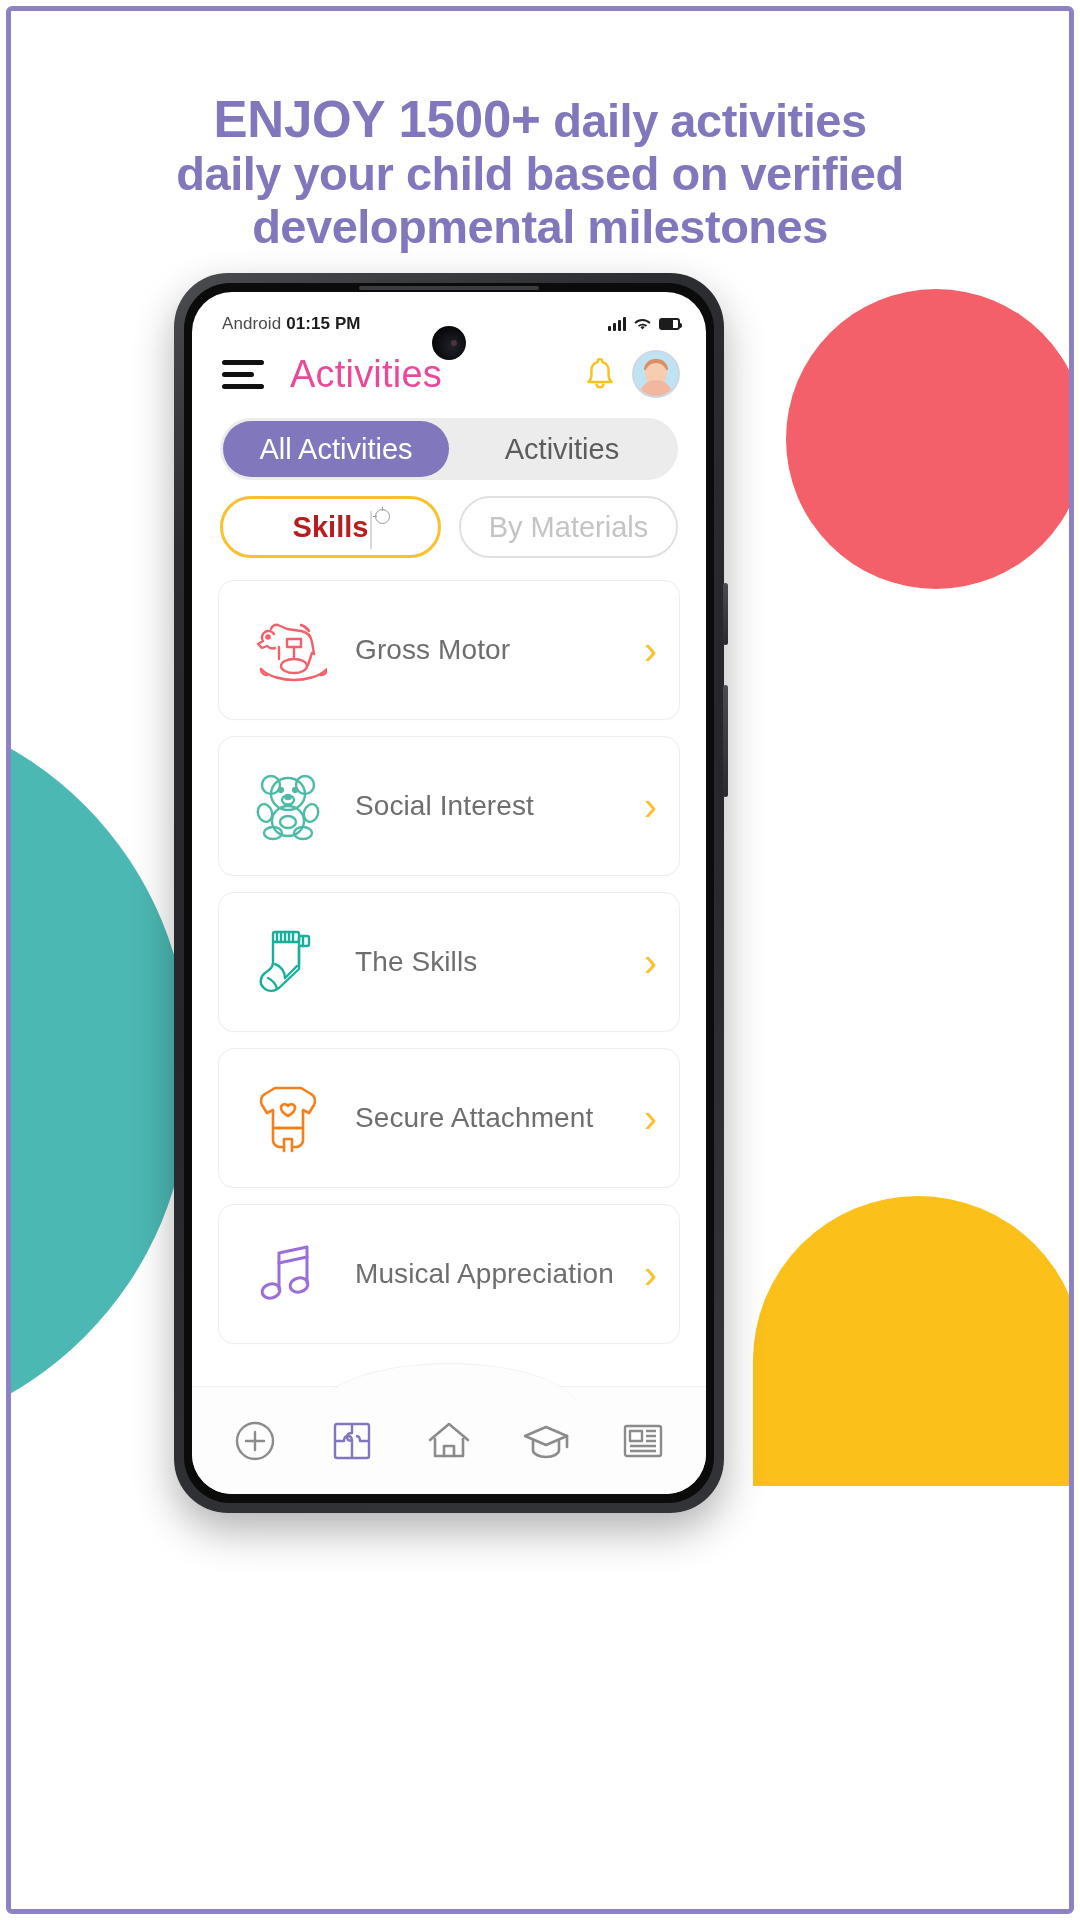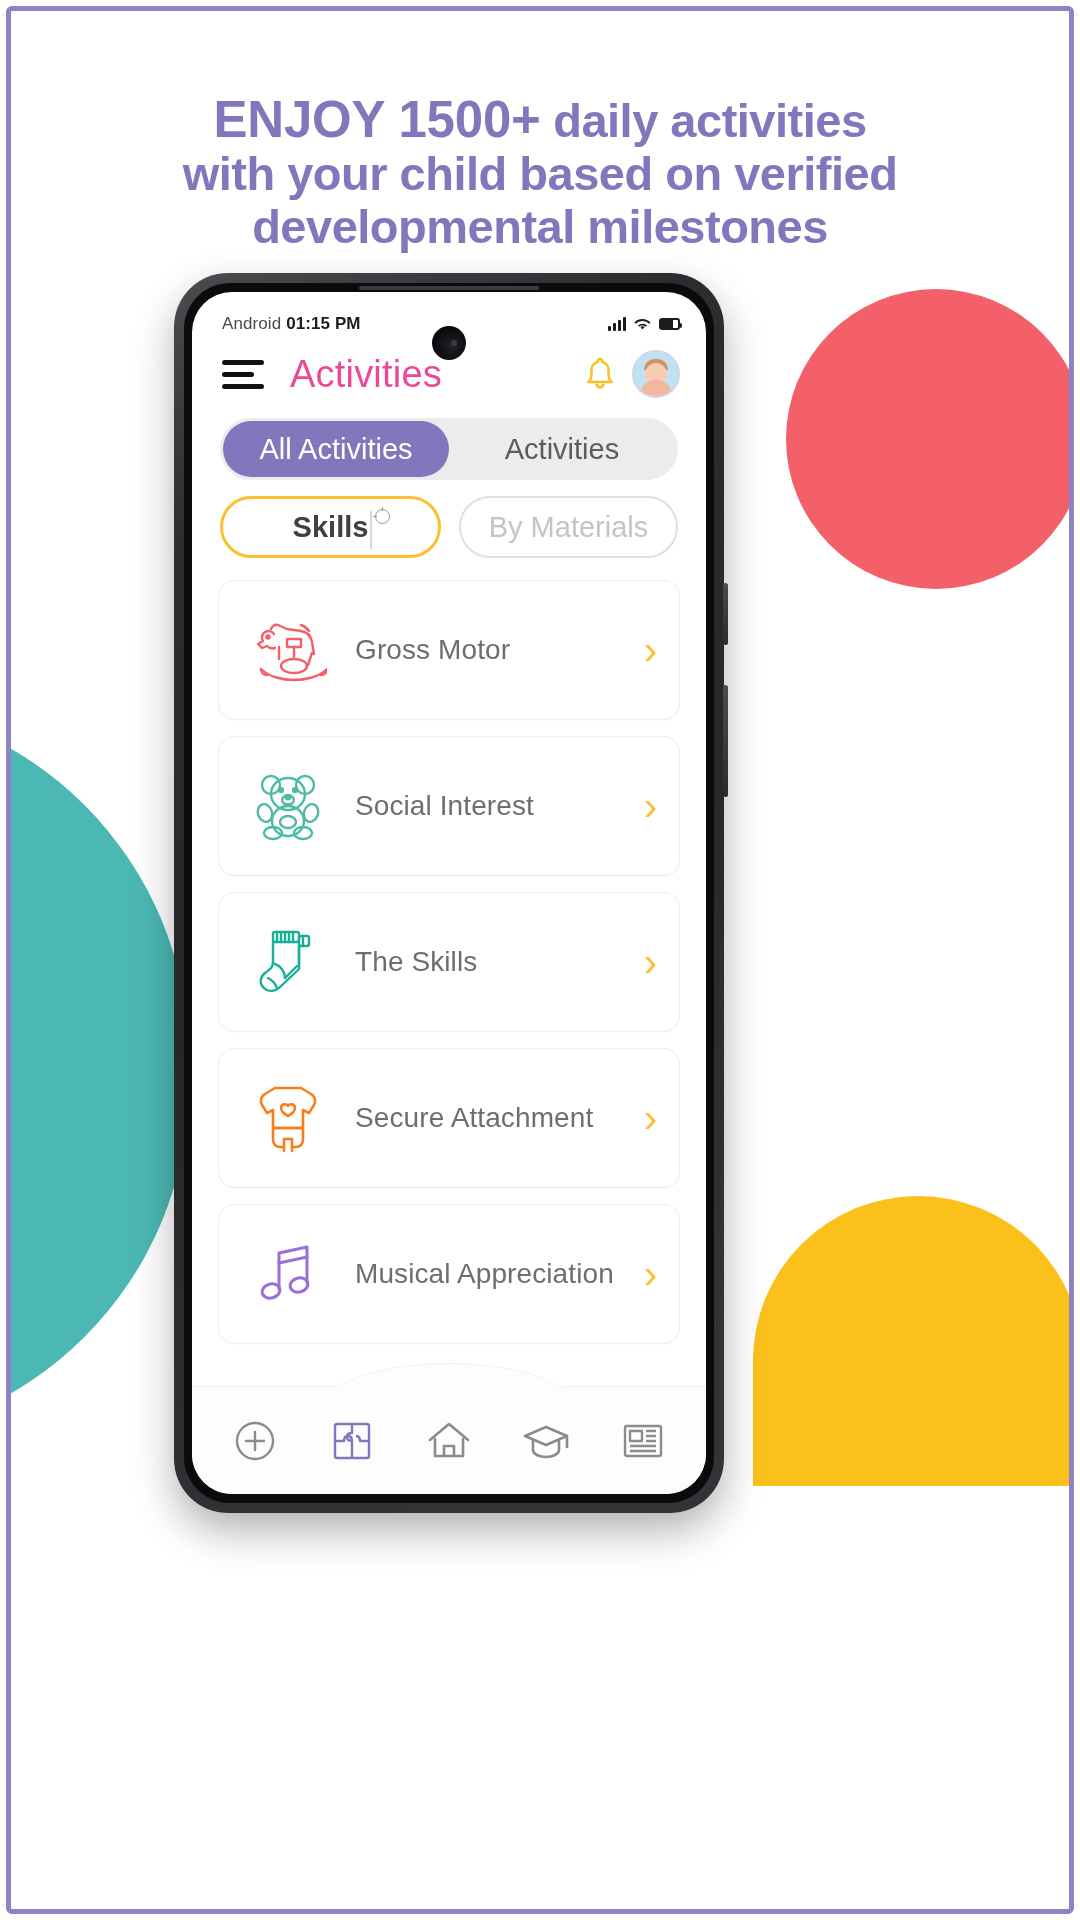--- a/index.html
+++ b/index.html
@@ -195,21 +195,21 @@
   .pills {
     margin:16px 28px 0 28px;
     display:flex; gap:18px;
   }
   .pill {
     flex:1; height:62px;
     display:flex;align-items:center;justify-content:center;
     border-radius:34px; font-size:29px;
     background:#fff; cursor:pointer; position:relative;
   }
-  .pill.skills { border:3px solid #fbc02d; color:#404040; font-weight:600; }
+  .pill.skills { border:3px solid #fbc02d; color:#b91c1c; font-weight:600; }
   .pill.materials { border:2px solid #e0e0e0; color:#c4c4c4; }
   .cursor-dot{
     position:absolute;
     right:48px; top:10px;
     width:15px;height:15px;border-radius:50%;
     border:1.5px solid #9a9a9a;
     background:rgba(255,255,255,.6);
   }
   .cursor-dot::before,.cursor-dot::after{
     content:"";position:absolute;background:#9a9a9a;
@@ -258,21 +258,21 @@
 <body>
 
 <div class="frame">
 
   <div class="deco-teal"></div>
   <div class="deco-red"></div>
   <div class="deco-yellow"></div>
 
   <div class="headline">
     <span class="hl-strong">ENJOY 1500+</span><span> daily activities</span><br>
-    <span>with your child based on verified</span><br>
+    <span>daily your child based on verified</span><br>
     <span>developmental milestones</span>
   </div>
 
   <div class="phone">
     <div class="btn-pow"></div>
     <div class="btn-vol"></div>
 
     <div class="phone-inner">
       <div class="speaker"></div>
 

